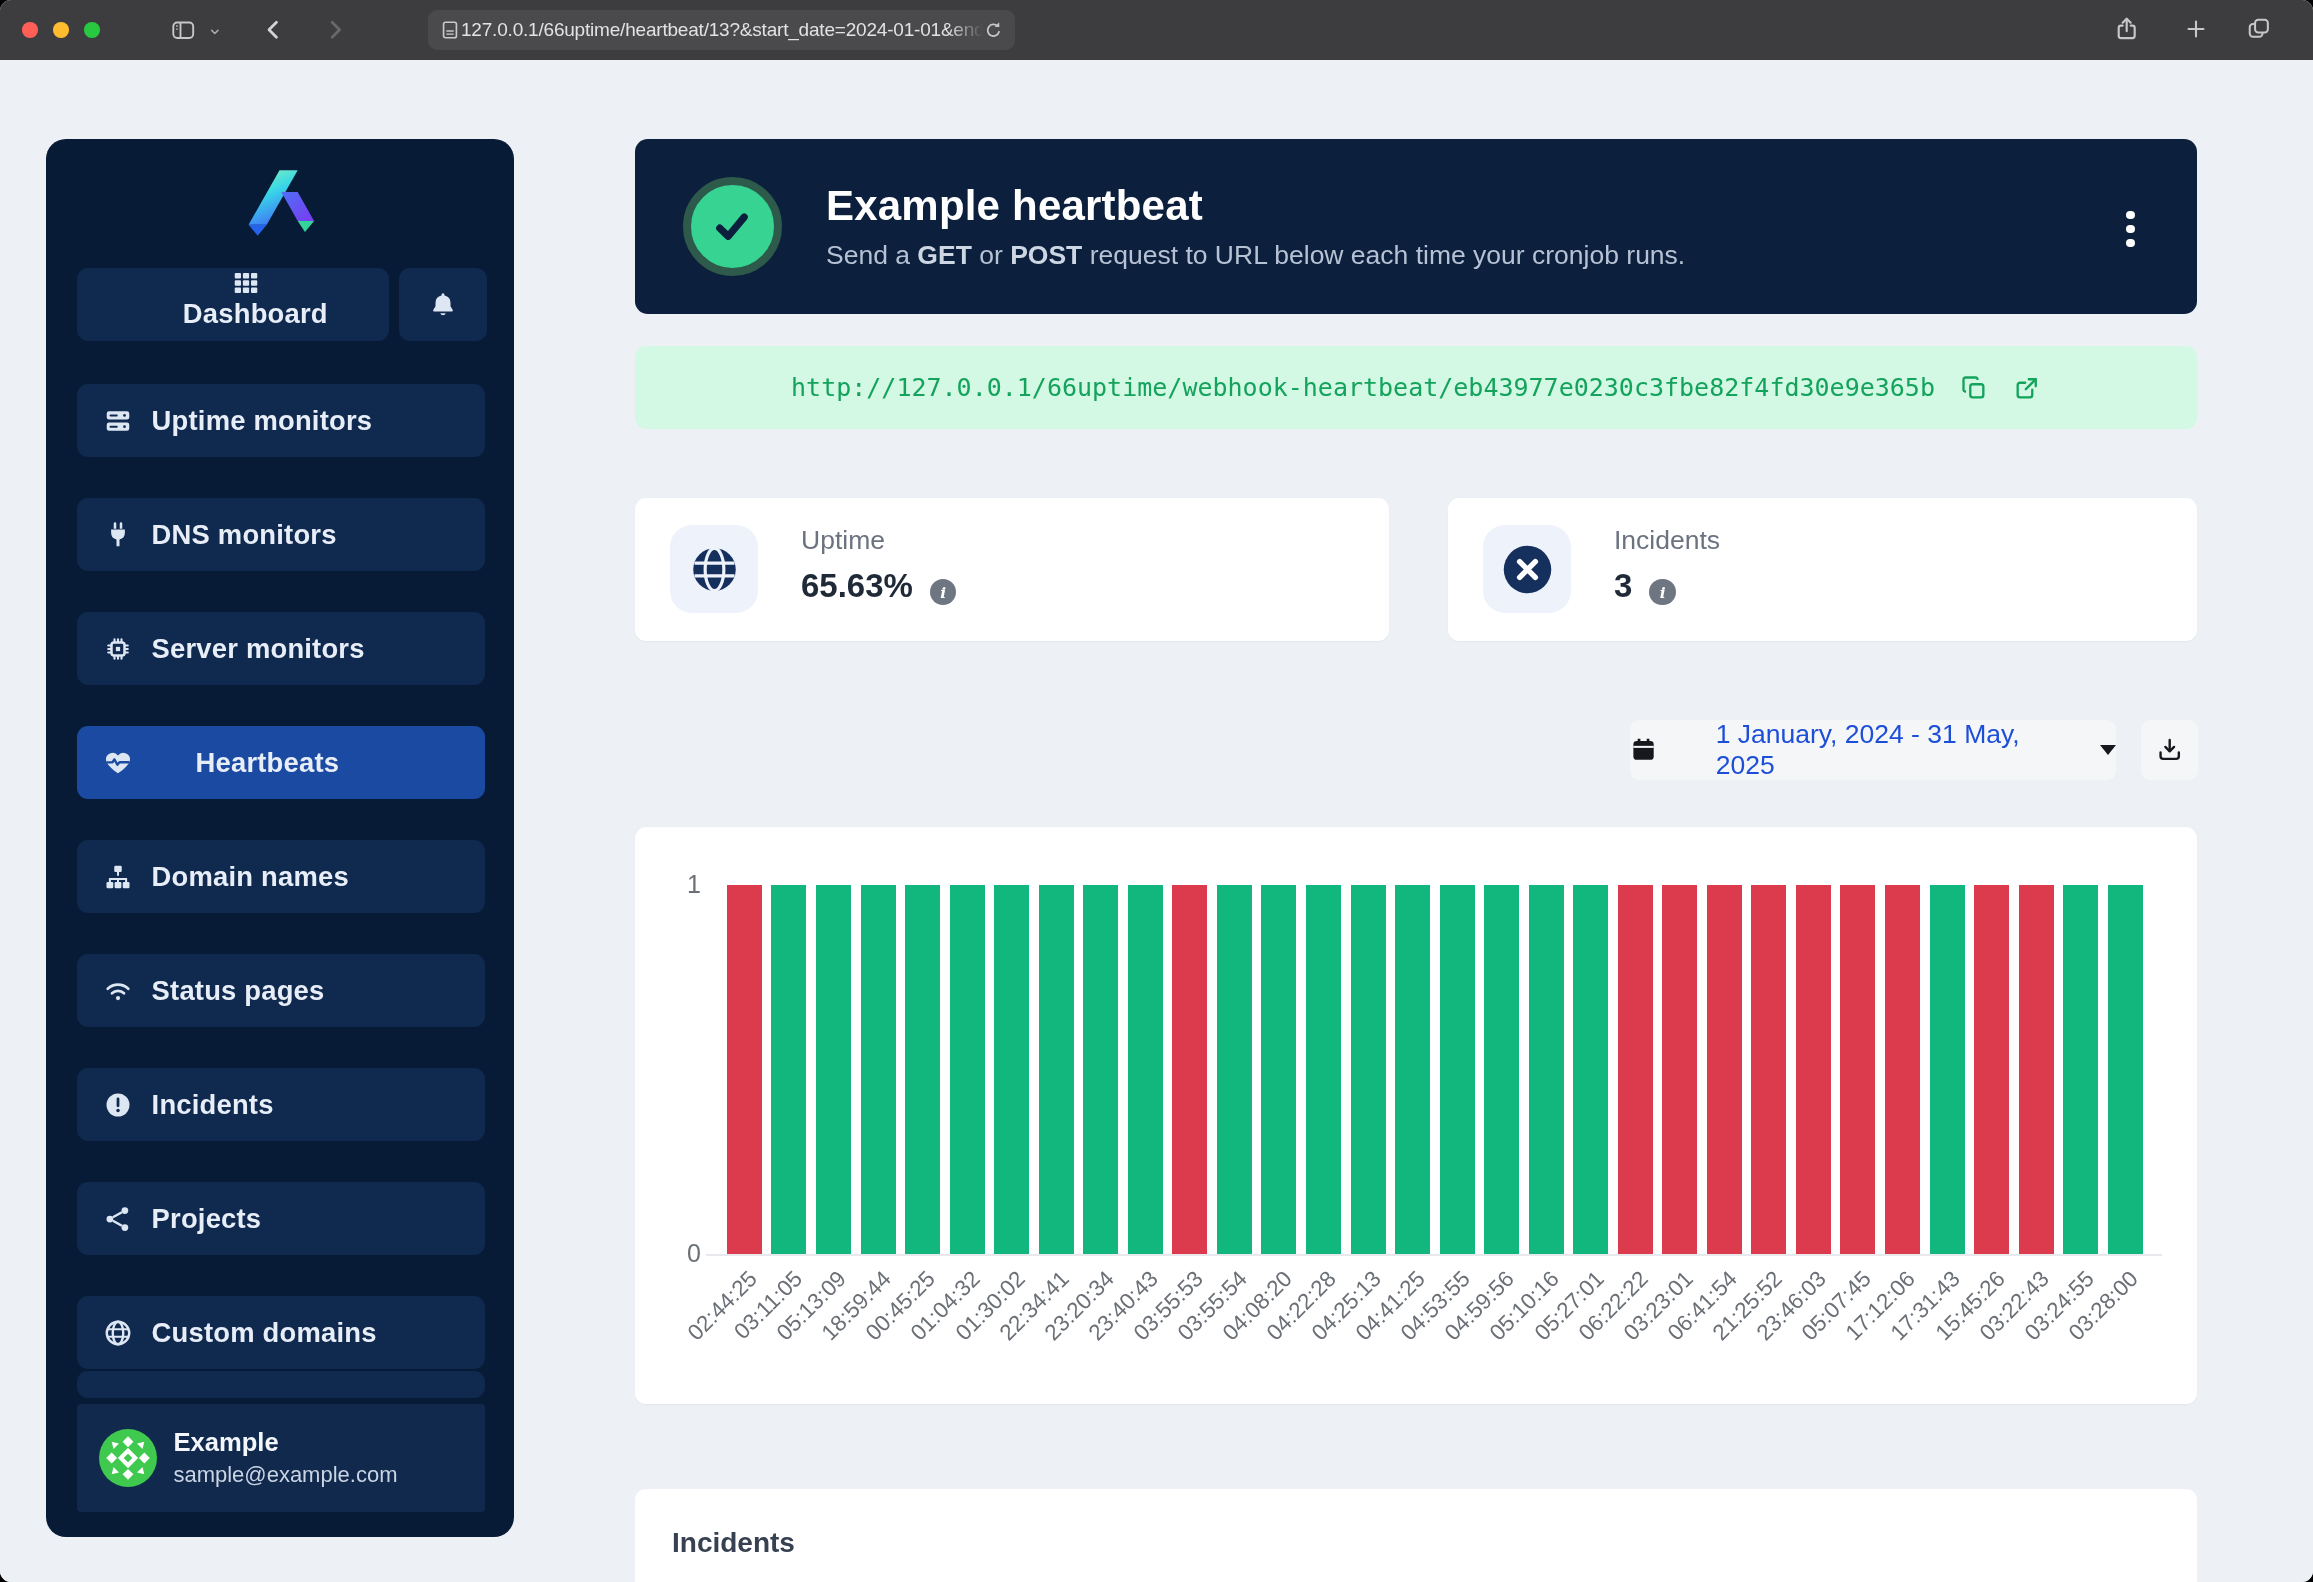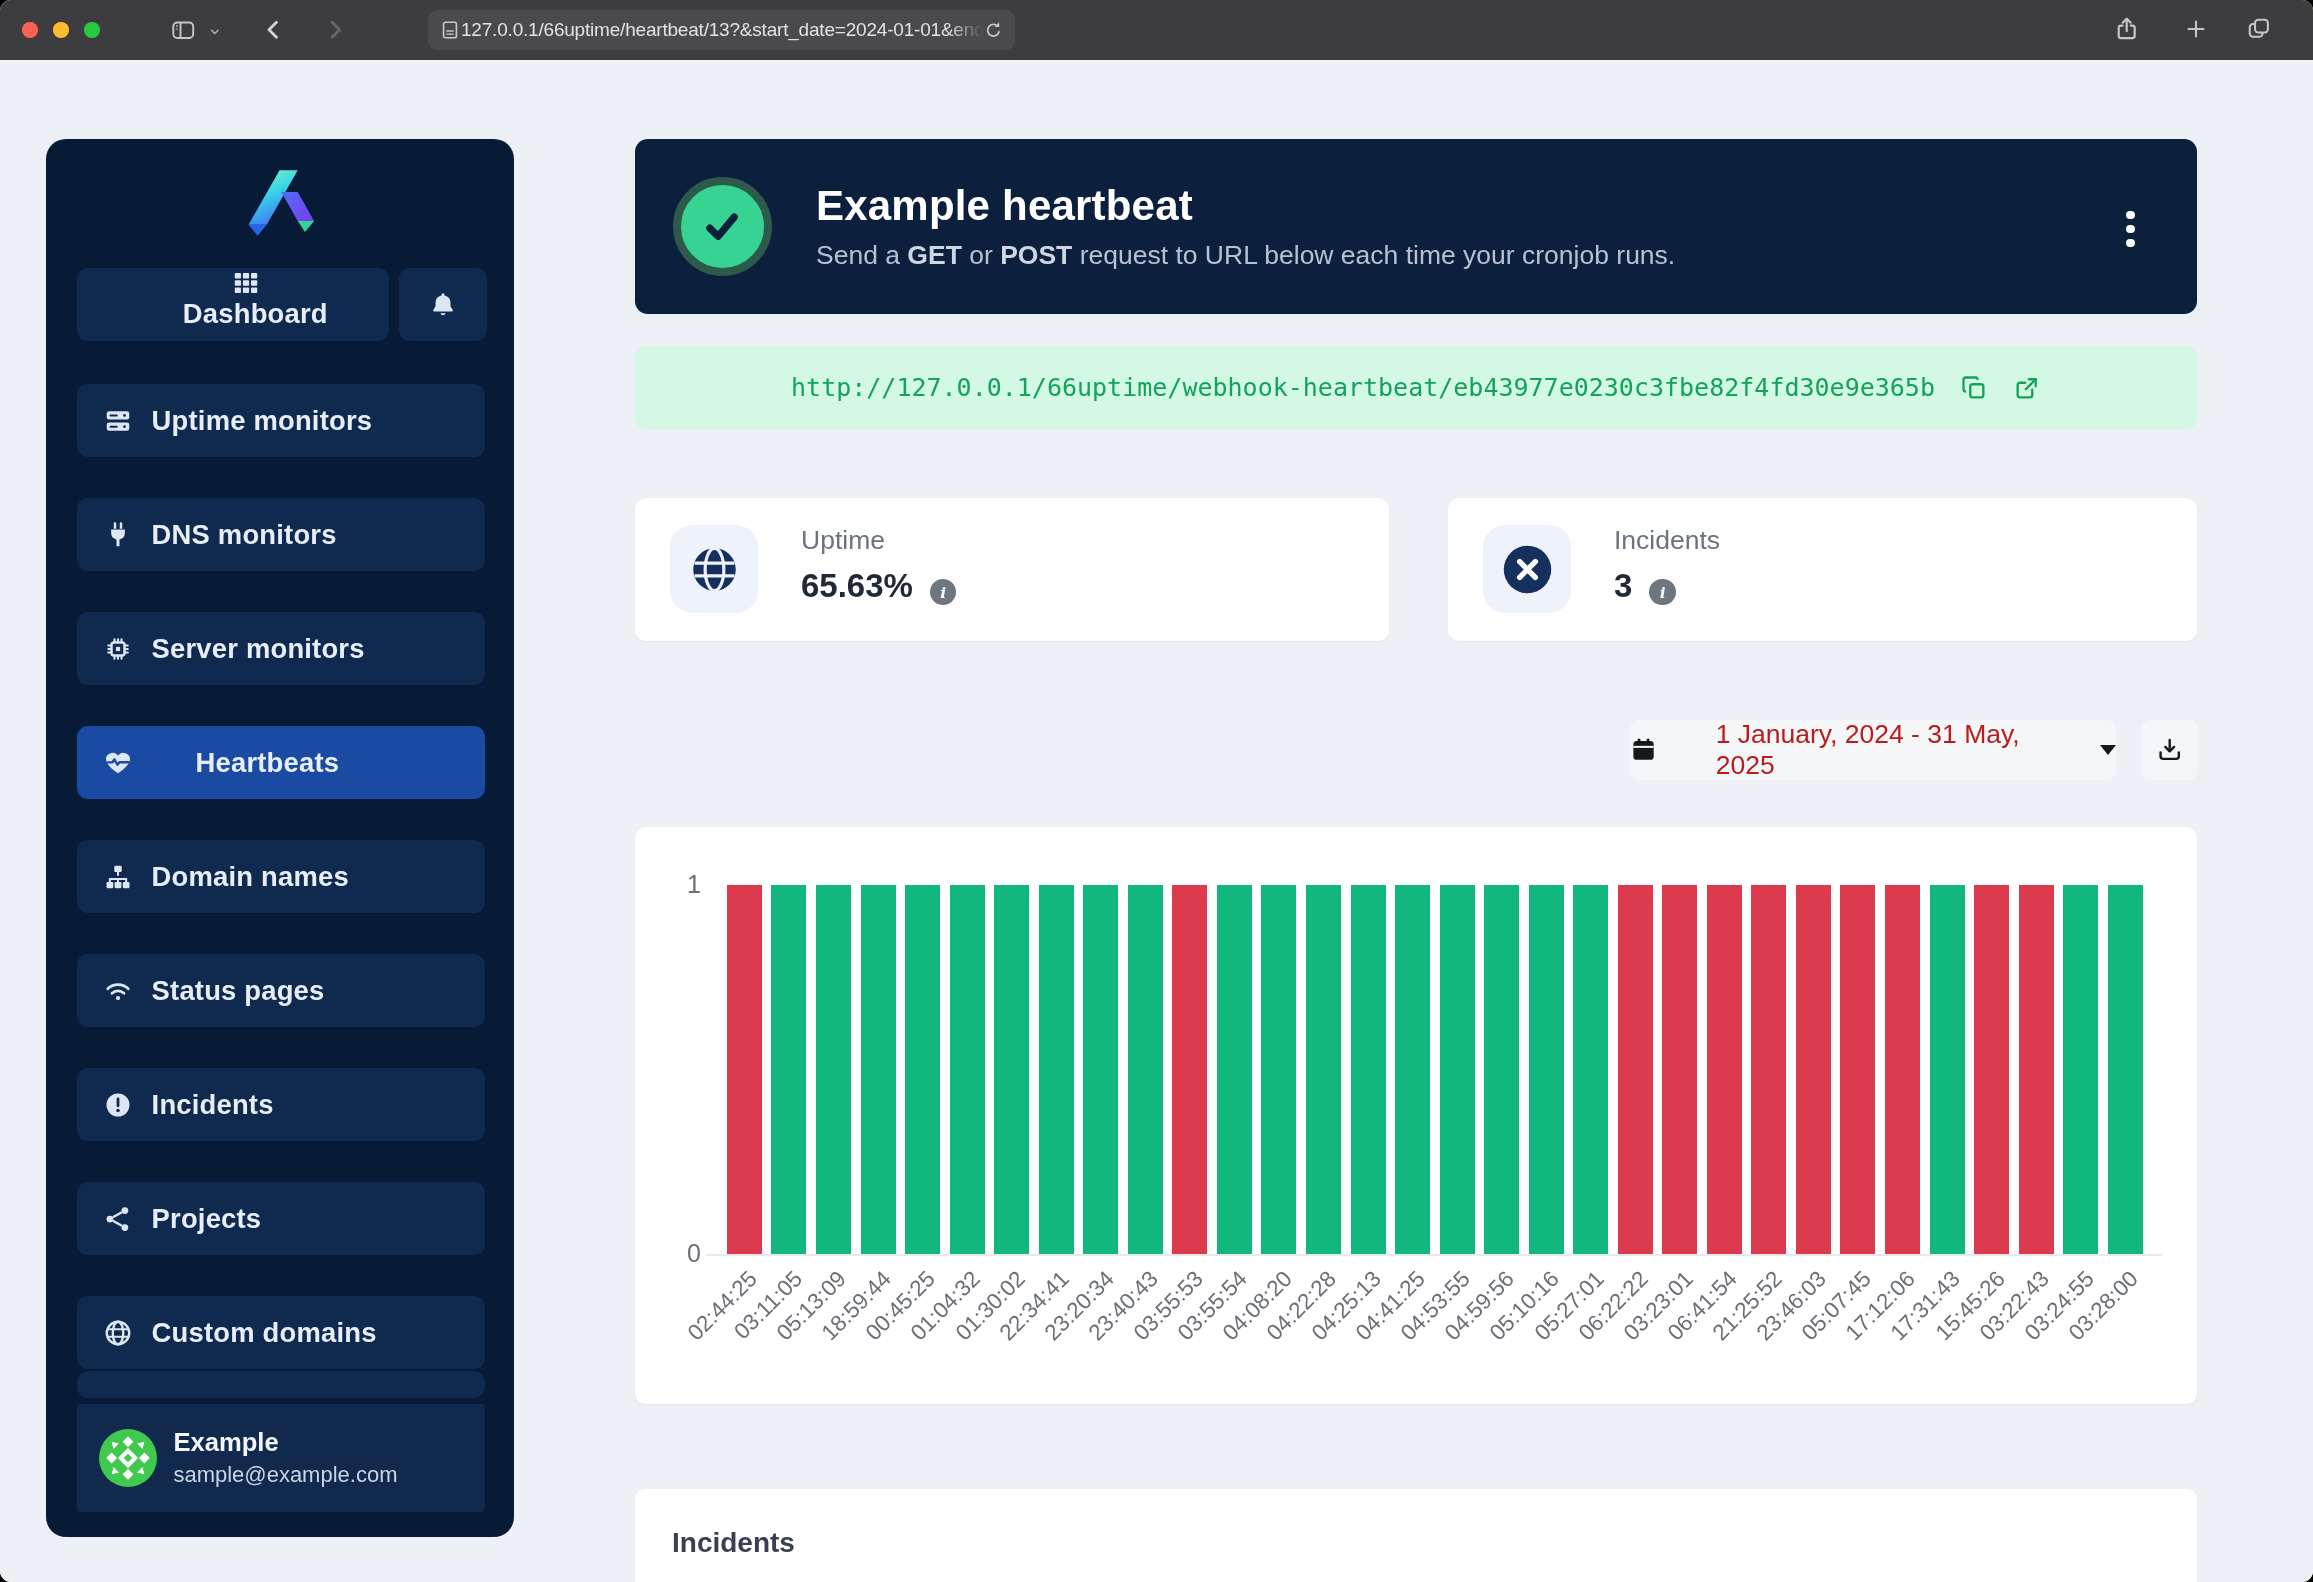--- a/index.html
+++ b/index.html
@@ -50,21 +50,21 @@
   .nav-item.partial{position:absolute;left:31px;top:1232px;width:408px;height:27.4px;border-radius:11px;}
   .profile{position:absolute;left:31px;top:1265px;width:408px;height:108px;background:#11294c;
     border-radius:4px;display:flex;align-items:center;padding-left:22px;box-sizing:border-box;cursor:pointer;}
   .avatar{width:58px;height:58px;flex:0 0 auto;line-height:0;}
   .avatar svg{width:100%;height:100%;}
   .pcol{margin-left:16.4px;}
   .pname{font-size:25.6px;font-weight:700;color:#f3f6fb;}
   .pemail{font-size:22px;color:#c9d4e4;margin-top:4.6px;}
   
   .header-card{position:absolute;left:635px;top:139px;width:1562px;height:175px;background:#0c1f3d;
-    border-radius:12.8px;display:flex;align-items:center;padding-left:38px;box-sizing:border-box;}
+    border-radius:12.8px;display:flex;align-items:center;padding-left:48px;box-sizing:border-box;}
   .check-ring{width:99px;height:99px;border-radius:50%;background:#36d392;border:8.2px solid #2d5a4a;
     box-sizing:border-box;display:flex;align-items:center;justify-content:center;flex:0 0 auto;}
   .chk{width:51px;height:51px;}
   .hcol{margin-left:44px;}
   .hcol h1{margin:0;font-size:42px;font-weight:700;color:#fff;letter-spacing:0.2px;}
   .hcol .sub{margin:9.1px 0 0 0;font-size:26.5px;color:#b6c2d4;}
   .hcol .sub b{color:#cdd7e4;}
   .kebab{position:absolute;right:48px;top:66px;width:37px;height:48px;display:flex;flex-direction:column;
     align-items:center;justify-content:center;gap:5.5px;cursor:pointer;}
   .kebab i{width:8.2px;height:8.2px;border-radius:50%;background:#fff;}
@@ -90,21 +90,21 @@
   .svalrow{margin-top:11px;display:flex;align-items:flex-end;gap:17px;}
   .sval{font-size:33px;font-weight:700;color:#1f2937;}
   .info{width:26.5px;height:26.5px;border-radius:50%;background:#6e7681;color:#fff;display:flex;
     align-items:center;justify-content:center;font-family:"DejaVu Serif",serif;font-style:italic;
     font-weight:700;font-size:15.5px;cursor:pointer;}
   
   .date-btn{position:absolute;left:1630px;top:720px;width:486px;height:60px;background:#f5f6f8;
     border-radius:9.1px;display:flex;align-items:center;justify-content:center;gap:14.6px;cursor:pointer;}
   .dicon{display:inline-block;width:27.4px;height:27.4px;line-height:0;color:#16181d;}
   .dicon svg{width:100%;height:100%;}
-  .dtext{font-size:26.5px;color:#b91c1c;font-weight:500;margin-left:44px;}
+  .dtext{font-size:26.5px;color:#1d4ed8;font-weight:500;margin-left:44px;}
   .caret{width:0;height:0;border-left:8.2px solid transparent;border-right:8.2px solid transparent;
     border-top:10px solid #16181d;margin-left:3.7px;}
   .dl-btn{position:absolute;left:2141px;top:720px;width:57px;height:60px;background:#f5f6f8;
     border-radius:9.1px;display:flex;align-items:center;justify-content:center;cursor:pointer;}
   
   .chart-card{position:absolute;left:635px;top:827px;width:1562px;height:577px;background:#fff;
     border-radius:11px;box-shadow:0 0.9px 1.8px rgba(15,23,42,0.04);overflow:hidden;}
   .ytick{position:absolute;left:33px;width:33px;text-align:right;font-size:25px;color:#6b7077;}
   .ytick.y1{top:43px;}
   .ytick.y0{top:412px;}

